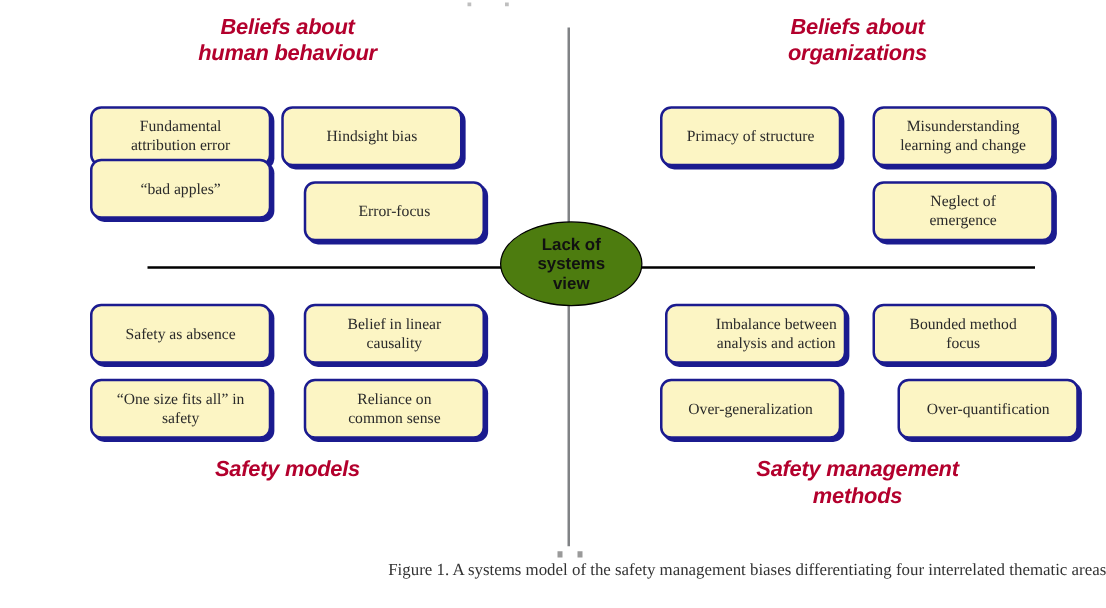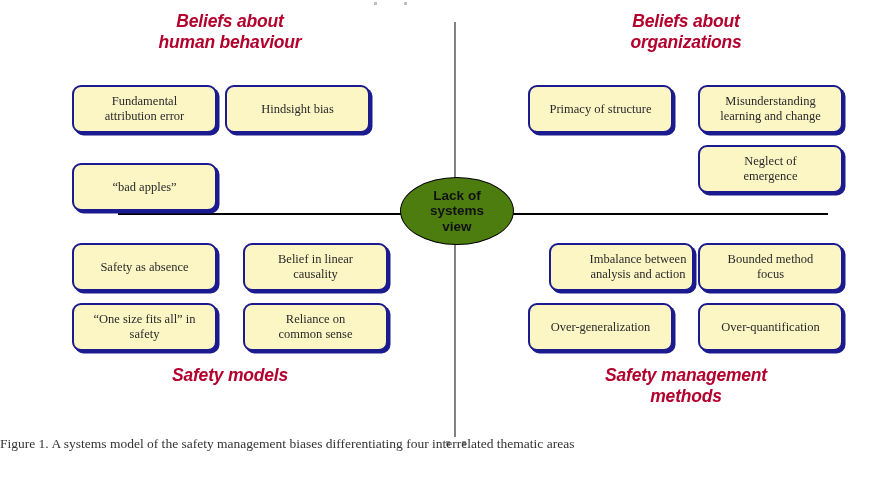--- a/index.html
+++ b/index.html
@@ -100,23 +100,23 @@
     line-height: 15.5px;
     color: #111111;
     white-space: pre-line;
     z-index: 5;
   }
 
   
   #caption {
     position: absolute;
     left: 0;
-    top: 436px;
+    top: 448px;
     width: 885px;
-    text-align: left;
+    text-align: right;
     font-family: "Liberation Serif", serif;
     font-size: 13.5px;
     color: #333333;
   }
 
   
   .artifact {
     position: absolute;
     background: #bfbfbf;
     width: 3px;
@@ -142,42 +142,43 @@
 human behaviour</div>
   <div class="heading" id="heading-top-right">Beliefs about
 organizations</div>
   <div class="heading" id="heading-bottom-right">Safety management
 methods</div>
   <div class="heading" id="heading-bottom-left">Safety models</div>
 
   <div class="node" style="left:72px;  top:85px;  width:145px; height:48px;">Fundamental
 attribution error</div>
   <div class="node" style="left:225px; top:85px;  width:145px; height:48px;">Hindsight bias</div>
-  <div class="node" style="left:72px;  top:163px; width:145px; height:48px;">“bad apples”</div>
+  <div class="node" style="left:72px;  top:127px; width:145px; height:48px;">“bad apples”</div>
+  <div class="node" style="left:243px; top:145px; width:145px; height:48px;">Error-focus</div>
 
   <div class="node" style="left:528px; top:85px;  width:145px; height:48px;">Primacy of structure</div>
   <div class="node" style="left:698px; top:85px;  width:145px; height:48px;">Misunderstanding
 learning and change</div>
   <div class="node" style="left:698px; top:145px; width:145px; height:48px;">Neglect of
 emergence</div>
 
   <div class="node" style="left:72px;  top:243px; width:145px; height:48px;">Safety as absence</div>
   <div class="node" style="left:243px; top:243px; width:145px; height:48px;">Belief in linear
 causality</div>
   <div class="node" style="left:72px;  top:303px; width:145px; height:48px;">“One size fits all” in
 safety</div>
   <div class="node" style="left:243px; top:303px; width:145px; height:48px;">Reliance on
 common sense</div>
 
-  <div class="node" style="left:549px; top:243px; width:145px; height:48px;padding-left:38px;">Imbalance between
+  <div class="node" style="left:532px; top:243px; width:145px; height:48px;padding-left:38px;">Imbalance between
 analysis and action</div>
   <div class="node" style="left:698px; top:243px; width:145px; height:48px;text-align:center;">Bounded method
 focus</div>
   <div class="node" style="left:528px; top:303px; width:145px; height:48px;">Over-generalization</div>
-  <div class="node" style="left:698px; top:303px; width:145px; height:48px;">Over-quantification</div>
+  <div class="node" style="left:718px; top:303px; width:145px; height:48px;">Over-quantification</div>
 
   <div id="center-node">Lack of
 systems
 view</div>
 
   <div class="artifact" id="artifact-c"></div>
   <div class="artifact" id="artifact-d"></div>
 
   <div id="caption">Figure 1. A systems model of the safety management biases differentiating four interrelated thematic areas</div>
 

